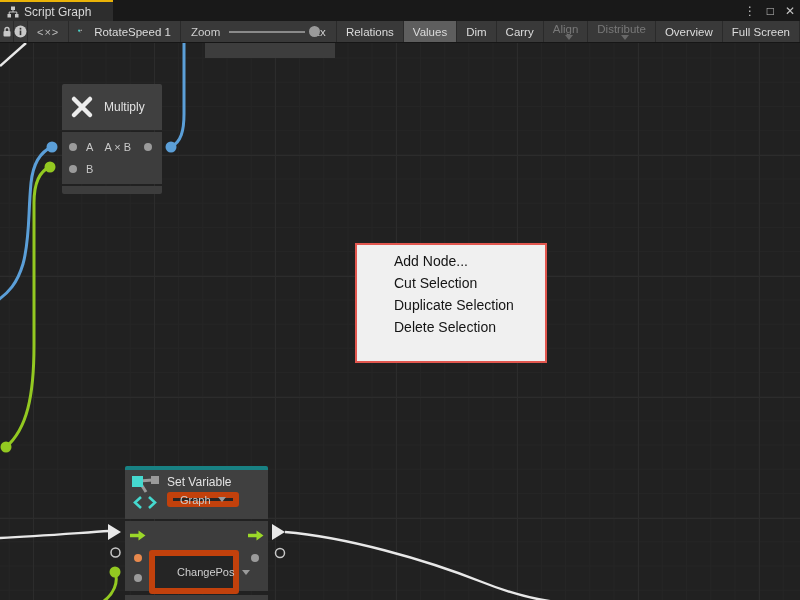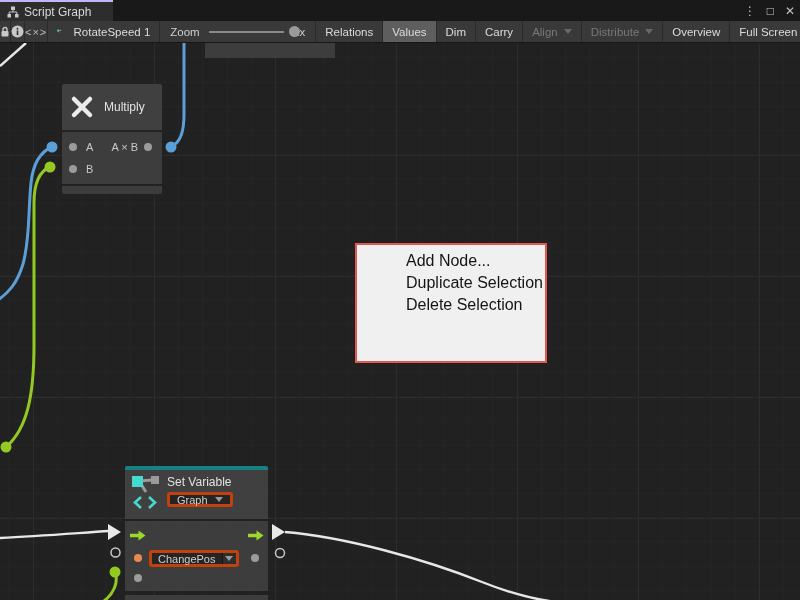--- a/index.html
+++ b/index.html
@@ -5,40 +5,40 @@
   html,body { margin:0; padding:0; }
   body {
     width:800px; height:600px; overflow:hidden; position:relative;
     background:#1f1f1f; font-family:"Liberation Sans", sans-serif;
     -webkit-font-smoothing:antialiased;
   }
   
   .tabbar { position:absolute; left:0; top:0; width:800px; height:21px; background:#191919; z-index:10; }
   .tab {
     position:absolute; left:0; top:0; width:113px; height:21px; box-sizing:border-box;
-    background:#2d2d2d; border-top:2px solid #c4b5fd;
+    background:#2d2d2d; border-top:2px solid #eab308;
     display:flex; align-items:center; gap:5px; padding-left:7px;
     color:#d8d8d8; font-size:12px;
   }
   .win-controls { position:absolute; right:5px; top:0; height:21px; display:flex; align-items:center; gap:11px; color:#c4c4c4; font-size:12px; }
   .win-controls span { cursor:default; }
   
   .toolbar {
     position:absolute; left:0; top:21px; width:800px; height:22px; background:#393939;
     display:flex; align-items:stretch; z-index:10; box-sizing:border-box;
     border-bottom:1px solid #161616; overflow:hidden;
   }
   .tbtn {
     display:flex; align-items:center; justify-content:center;
     border-right:1px solid #2a2a2a; color:#dcdcdc; font-size:11.5px;
     padding:0 9px; white-space:nowrap; box-sizing:border-box;
   }
   .tbtn.icon-btn { padding:0; }
   .tbtn.active { background:#5e5e5e; }
-  .tbtn.disabled { color:#787878; }
+  .tbtn.disabled { color:#787878;flex-direction:column; }
   .chev-down { width:0; height:0; border-left:4px solid transparent; border-right:4px solid transparent; border-top:5px solid #8f8f8f; margin-left:6px; }
   .tbtn.disabled .chev-down { border-top-color:#686868; }
   .code-label { color:#bdbdbd; font-size:11px; letter-spacing:1px; }
   .breadcrumb { gap:12px; }
   .zoom-group { display:flex; align-items:center; gap:9px; padding:0 10px; border-right:1px solid #2a2a2a; color:#cfcfcf; font-size:11.5px; }
   .slider { position:relative; width:94px; height:14px; }
   .slider .track { position:absolute; left:0; right:0; top:6.5px; height:1.5px; background:#8a8a8a; }
   .slider .handle { position:absolute; left:80px; top:1.5px; width:11px; height:11px; border-radius:50%; background:#9a9a9a; }
   
   .canvas {
@@ -62,51 +62,51 @@
   .node-title { color:#e2e2e2; font-size:12px; }
   .dot { width:8px; height:8px; border-radius:50%; background:#9b9b9b; display:inline-block; }
   .dot.orange { background:#e8894d; }
   
   .multiply { left:62px; top:84px; width:100px;text-align:center; }
   .multiply .nheader { height:46px; padding-left:7px; gap:9px; }
   .multiply .nbody { padding:4px 0; }
   .prow { height:22px; display:flex; align-items:center; }
   .prow .dot { margin-left:7px; }
   .prow .plabel { margin-left:9px; color:#c9c9c9; }
-  .prow .plabel.out { margin-left:auto; margin-right:6px; }
+  .prow .plabel.out { margin-left:auto; margin-right:13px; }
   .prow .dot.right { margin-left:0; margin-right:10px; }
   .multiply .nfooter { height:8px; }
   
   .setvar { left:125px; top:466px; width:143px; }
   .teal-strip { height:4px; background:#188183; border-radius:2px 2px 0 0; }
   .setvar .nheader { height:44px; border-radius:0; padding:5px 16px 0 6px; align-items:flex-start; }
   .sv-col { margin-left:6px; display:flex; flex-direction:column; }
   .dd {
     display:inline-flex; align-items:center; background:#252525;
-    border:3px solid #c2410c; border-radius:3px; height:15px;
+    border:6px solid #c2410c; border-radius:3px; height:15px;
     color:#cfcfcf; font-size:11px; box-sizing:border-box;
   }
   .dd.scope { margin-top:3px; padding:0 7px; align-self:flex-start; }
   .dd .chev-down { border-top-color:#9a9a9a; margin-left:7px; }
   .setvar .nbody { height:70px; }
   .flow-arrow { position:absolute; }
   .flow-arrow.left { left:5px; top:9px; }
   .flow-arrow.right { right:4px; top:9px; }
   .abs-dot { position:absolute; }
-  .dd.var { position:absolute; left:24px; top:29px; width:90px; height:17px; padding:0; }
+  .dd.var { position:absolute; left:24px; top:29px; width:90px; height:17px; padding:16px; }
   .dd.var .dd-text { flex:1; padding:0 6px; }
   .dd.var .dd-chevbox { width:16px; align-self:stretch; border-left:1px solid #161616; background:#2e2e2e; display:flex; align-items:center; justify-content:center; border-radius:0 2px 2px 0; }
   .dd.var .chev-down { margin-left:0; }
   .setvar .nfooter { margin-top:4px; height:10px; border-radius:0; }
   
   .ctx-menu {
     position:absolute; left:355px; top:243px; width:192px; height:120px; box-sizing:border-box;
     background:#f0f0f0; border:2px solid #e2574f; z-index:5; padding-top:5px;
   }
-  .ctx-item { height:22px; line-height:22px; padding-left:37px; font-size:16px; color:#141414; cursor:default;margin-left:12px; }
+  .ctx-item { height:22px; line-height:22px; padding-left:37px; font-size:14px; color:#141414; cursor:default; }
 </style>
 </head>
 <body>
 
 <div class="canvas"></div>
 
 <div class="partial-node"></div>
 
 <svg class="wires" viewBox="0 0 800 600">
 
@@ -187,20 +187,21 @@
       </span>
     </span>
     <span class="dot abs-dot" style="right:9px; top:33px;"></span>
     <span class="dot abs-dot" style="left:9px; top:53px;"></span>
   </div>
   <div class="nfooter"></div>
 </div>
 
 <div class="ctx-menu">
   <div class="ctx-item">Add Node...</div>
+  <div class="ctx-item">Cut Selection</div>
   <div class="ctx-item">Duplicate Selection</div>
   <div class="ctx-item">Delete Selection</div>
 </div>
 
 <div class="tabbar">
   <div class="tab">
     <svg width="12" height="12" viewBox="0 0 12 12">
       <rect x="4" y="0.5" width="4" height="3.5" fill="#c8c8c8"></rect>
       <rect x="0.5" y="8" width="3.5" height="3.5" fill="#c8c8c8"></rect>
       <rect x="8" y="8" width="3.5" height="3.5" fill="#c8c8c8"></rect>

